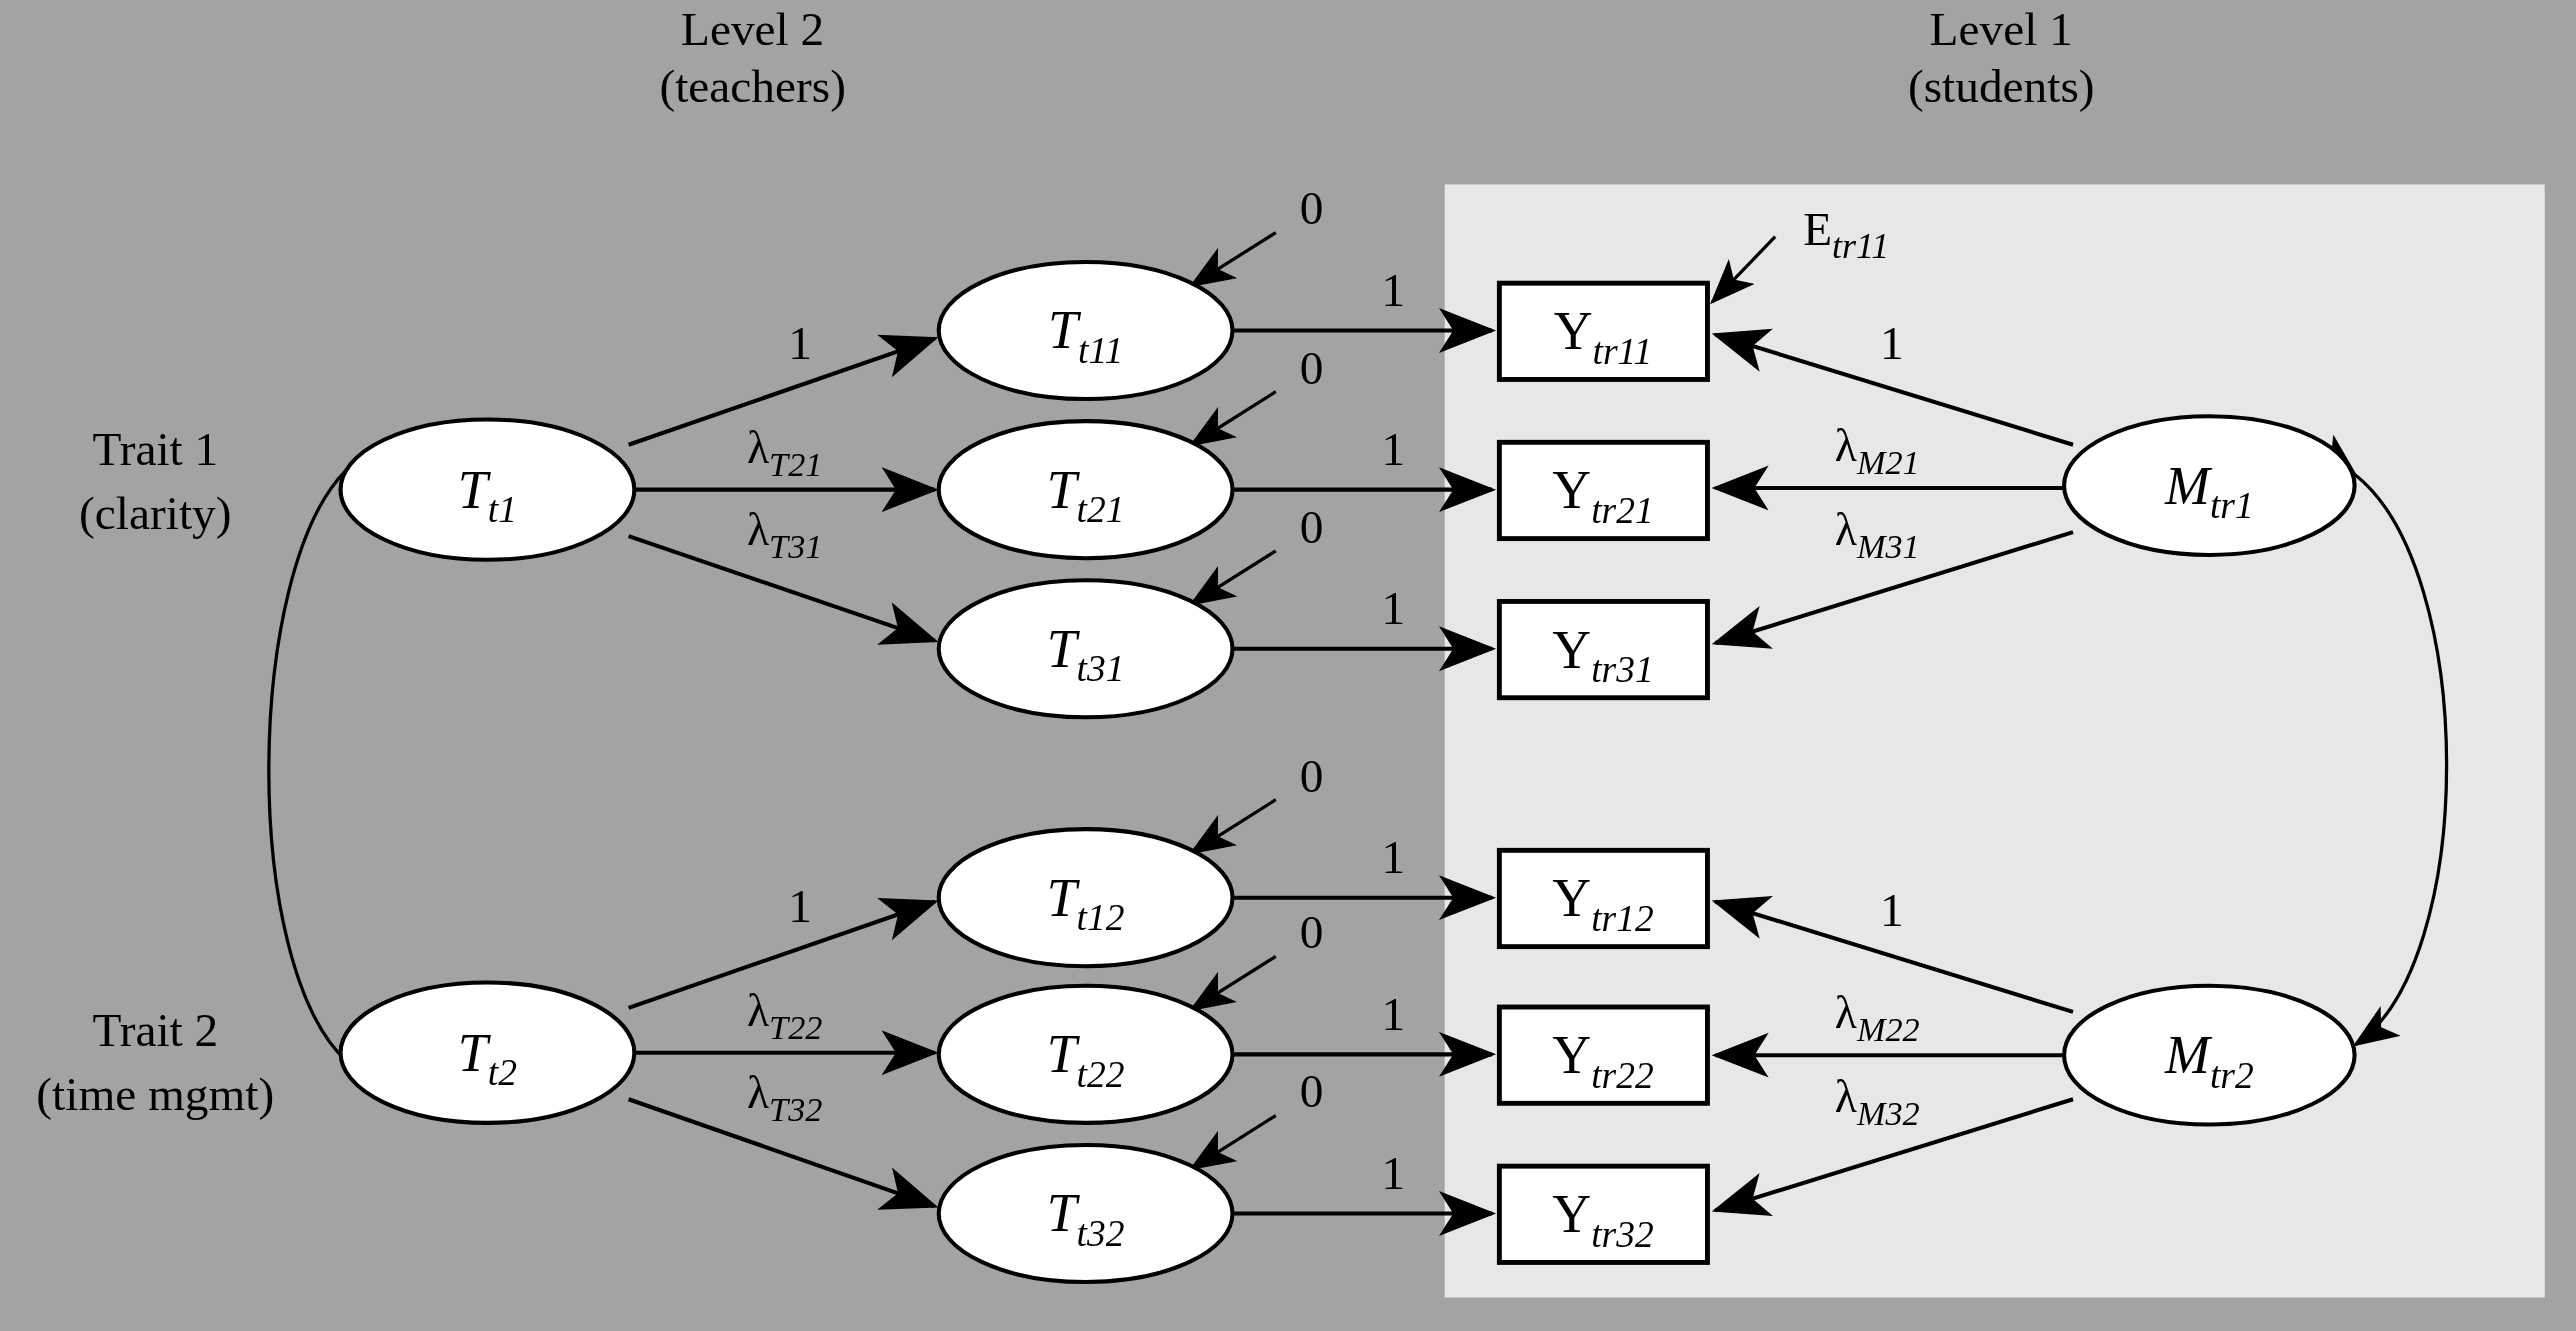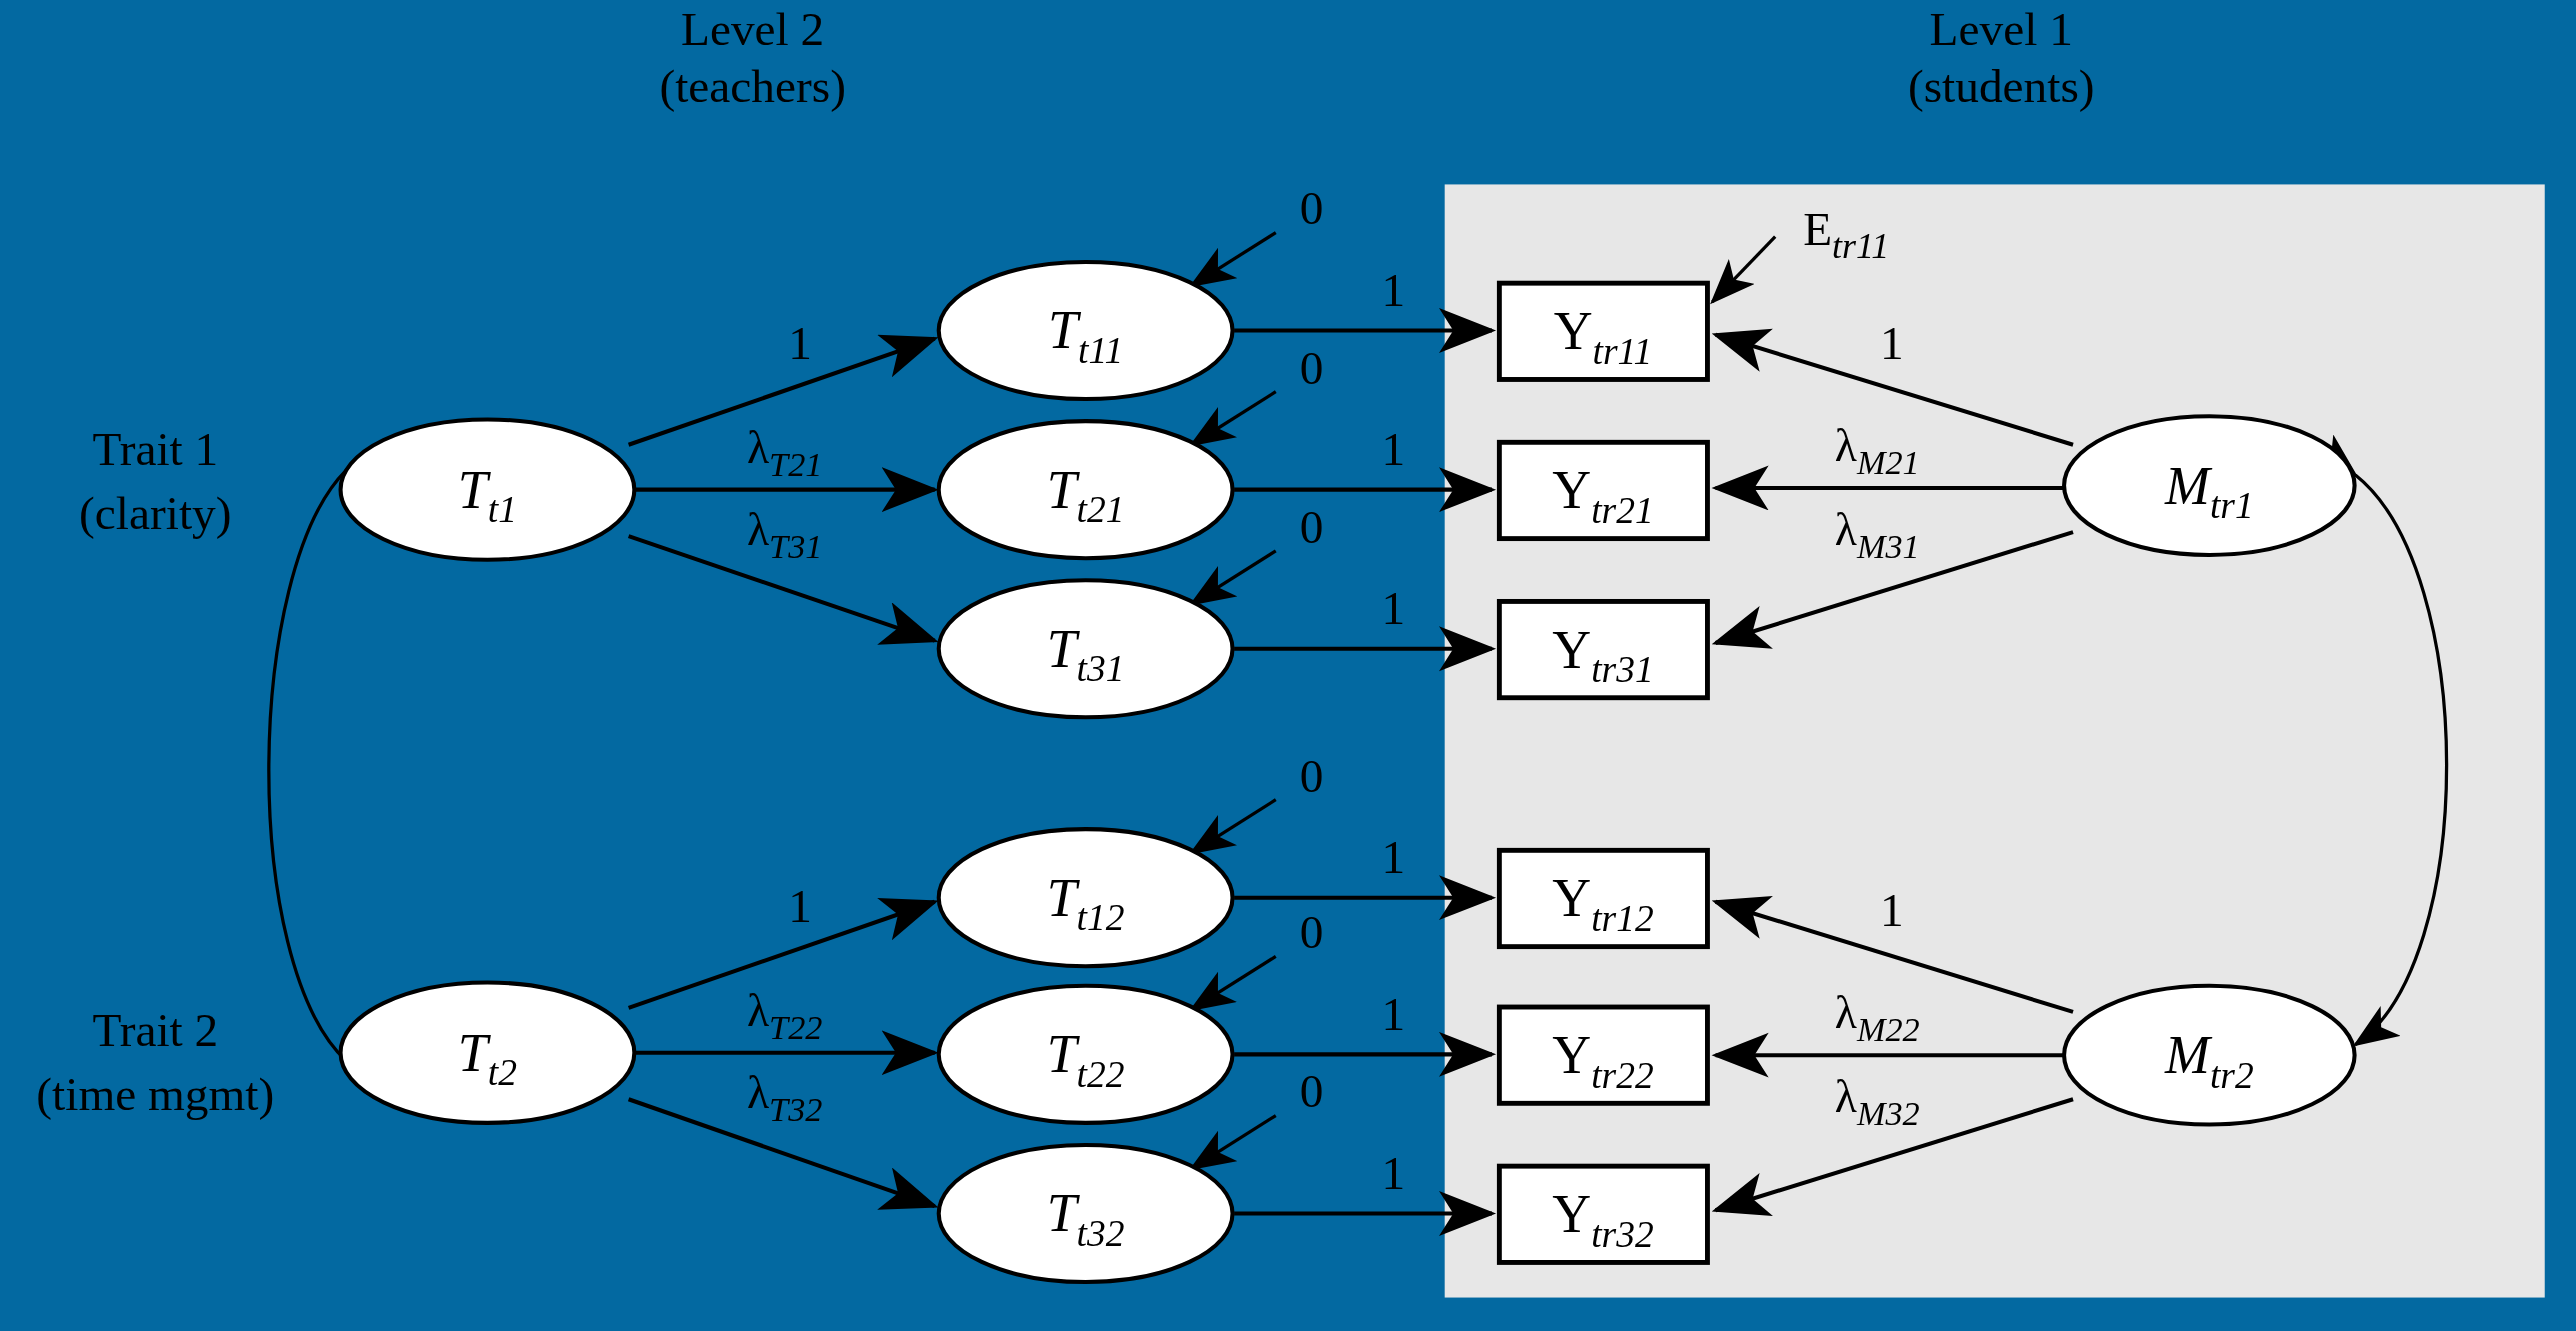--- a/index.html
+++ b/index.html
@@ -1,17 +1,17 @@
 <!DOCTYPE html>
 <html style="font-size:13px"><head>
 <meta charset="utf-8">
 <style>
   html,body{margin:0;padding:0;background:#ffffff;}
   body{font-family:"Liberation Serif",serif;}
-  #stage{position:relative;width:2576px;height:1331px;background:#0369a1;overflow:hidden;}
+  #stage{position:relative;width:2576px;height:1331px;background:#a3a3a3;overflow:hidden;}
   svg{display:block;}
   .node-ellipse{fill:#ffffff;stroke:#000000;stroke-width:5;}
   .node-rect{fill:#ffffff;stroke:#000000;stroke-width:6;}
   .edge{stroke:#000000;stroke-width:5;fill:none;}
   .edge-thin{stroke:#000000;stroke-width:4;fill:none;}
   .panel{fill:#e7e7e7;}
   text{font-family:"Liberation Serif",serif;fill:#000;}
   .hdr{font-size:58px;text-anchor:middle;}
   .side{font-size:58px;text-anchor:middle;}
   .nodelbl{font-size:66px;text-anchor:middle;}

